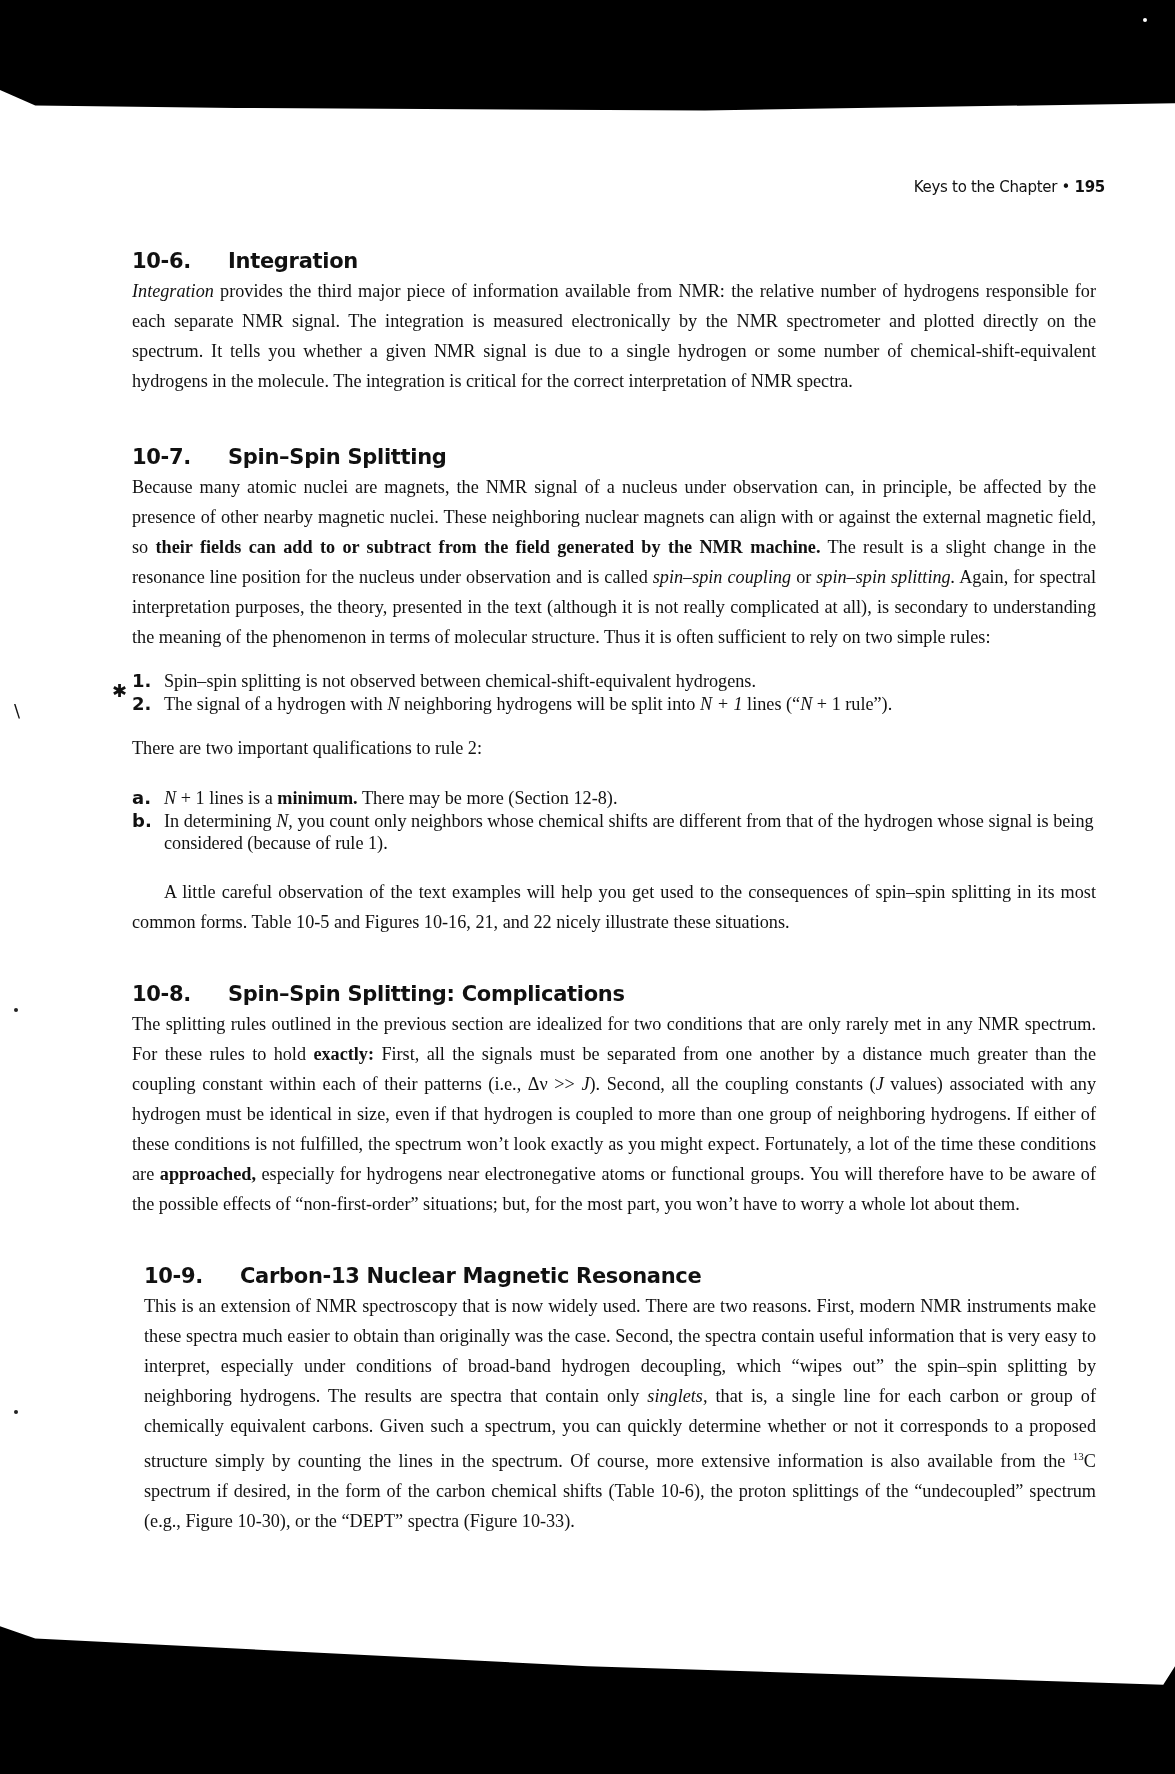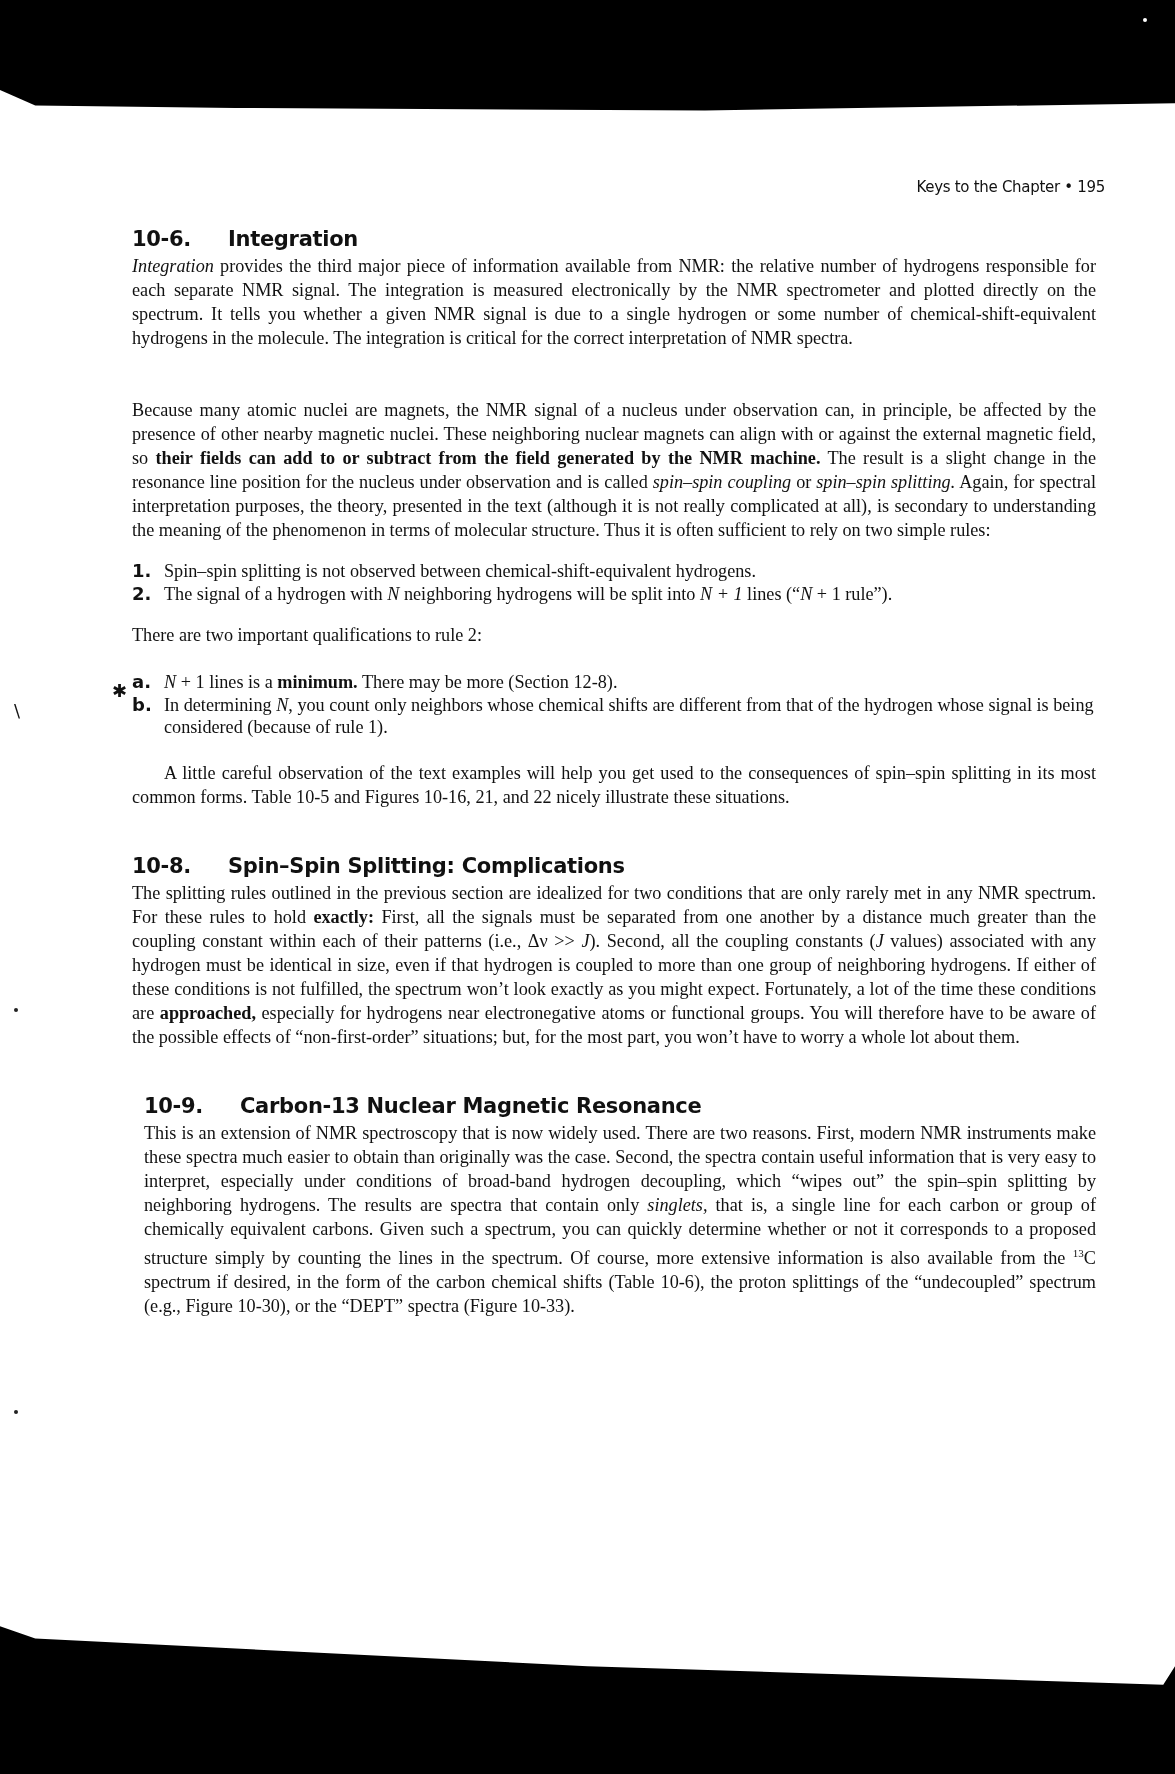--- a/index.html
+++ b/index.html
@@ -2,26 +2,26 @@
 <html><head>
 <meta charset="utf-8">
 <style>
   html, body { margin:0; padding:0; }
   body { width:1175px; height:1774px; position:relative; overflow:hidden; background:#fff; font-family:"Liberation Serif", serif; color:#111; }
   .scan-top { position:absolute; left:0; top:0; width:1175px; height:120px; background:#000;
     clip-path: polygon(0 0, 100% 0, 100% 86%, 60% 92%, 20% 90%, 3% 88%, 0 75%); }
   .scan-bottom { position:absolute; left:0; top:1620px; width:1175px; height:154px; background:#000;
     clip-path: polygon(0 4%, 3% 12%, 50% 30%, 99% 42%, 100% 30%, 100% 100%, 0 100%); }
   .running-head { position:absolute; top:178px; right:70px; font-family:"DejaVu Sans", sans-serif; font-size:15px; letter-spacing:-0.3px; }
-  .running-head b { font-weight:normal; }
-  .content { position:absolute; left:132px; top:226px; width:964px; }
+  .running-head b { font-weight:bold; }
+  .content { position:absolute; left:132px; top:248px; width:964px; }
   .section { margin:0 0 36px 0; }
   h2 { font-family:"DejaVu Sans", sans-serif; font-size:21px; font-weight:bold; margin:0 0 2px 0; letter-spacing:-0.3px; line-height:26px; }
   h2 .num { display:inline-block; width:96px; }
-  p { font-size:18.2px; line-height:24px; margin:0; text-align:justify; }
+  p { font-size:18.2px; line-height:30px; margin:0; text-align:justify; }
   .rules { margin:18px 0 0 0; padding:0; list-style:none; }
   .rules li { font-size:18.2px; line-height:22.6px; position:relative; padding-left:32px; }
   .rules .lbl { position:absolute; left:0; font-family:"DejaVu Sans", sans-serif; font-weight:bold; font-size:18px; }
   .indent { text-indent:32px; }
   .mark { position:absolute; font-family:"DejaVu Sans", sans-serif; font-size:18px; }
   sup { font-size:11px; }
   .dot { position:absolute; width:4px; height:4px; background:#222; border-radius:50%; }
 </style>
 </head>
 <body>
@@ -41,20 +41,21 @@
 <div class="dot" style="left:1143px;top:18px;background:#fff;"></div>
 
 <div class="content">
 
   <div class="section">
     <h2><span class="num">10-6.</span><span>Integration</span></h2>
     <p><i>Integration</i><span> provides the third major piece of information available from NMR: the relative number of hydrogens responsible for each separate NMR signal. The integration is measured electronically by the NMR spectrometer and plotted directly on the spectrum. It tells you whether a given NMR signal is due to a single hydrogen or some number of chemical-shift-equivalent hydrogens in the molecule. The integration is critical for the correct interpretation of NMR spectra.</span></p>
   </div>
 
   <div class="section" style="margin-top:48px;">
+    <h2><span class="num">10-7.</span><span>Spin–Spin Splitting</span></h2>
     <p><span>Because many atomic nuclei are magnets, the NMR signal of a nucleus under observation can, in principle, be affected by the presence of other nearby magnetic nuclei. These neighboring nuclear magnets can align with or against the external magnetic field, so </span><b>their fields can add to or subtract from the field generated by the NMR machine.</b><span> The result is a slight change in the resonance line position for the nucleus under observation and is called </span><i>spin–spin coupling</i><span> or </span><i>spin–spin splitting.</i><span> Again, for spectral interpretation purposes, the theory, presented in the text (although it is not really complicated at all), is secondary to understanding the meaning of the phenomenon in terms of molecular structure. Thus it is often sufficient to rely on two simple rules:</span></p>
 
     <ul class="rules">
       <li><span class="lbl">1.</span><span>Spin–spin splitting is not observed between chemical-shift-equivalent hydrogens.</span></li>
       <li><span class="lbl">2.</span><span>The signal of a hydrogen with </span><i>N</i><span> neighboring hydrogens will be split into </span><i>N + 1</i><span> lines (“</span><i>N</i><span> + 1 rule”).</span></li>
     </ul>
 
     <p style="margin-top:18px;">There are two important qualifications to rule 2:</p>
 
     <ul class="rules" style="margin-top:24px;">

